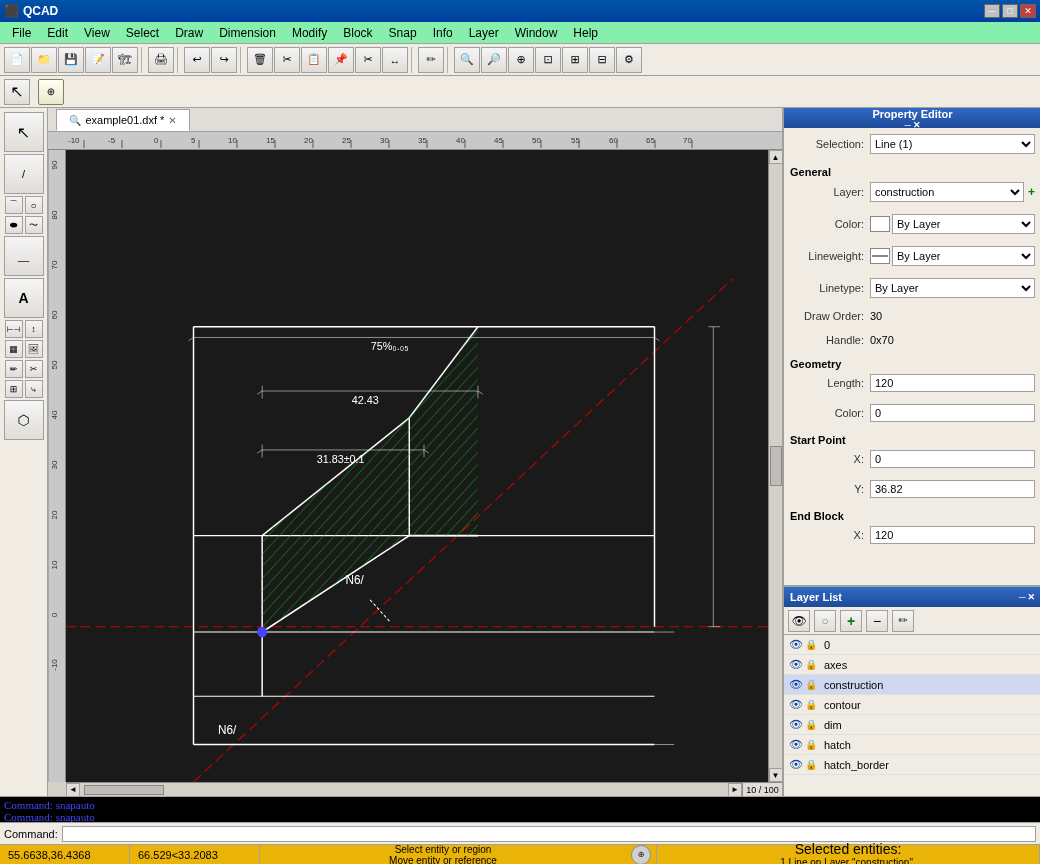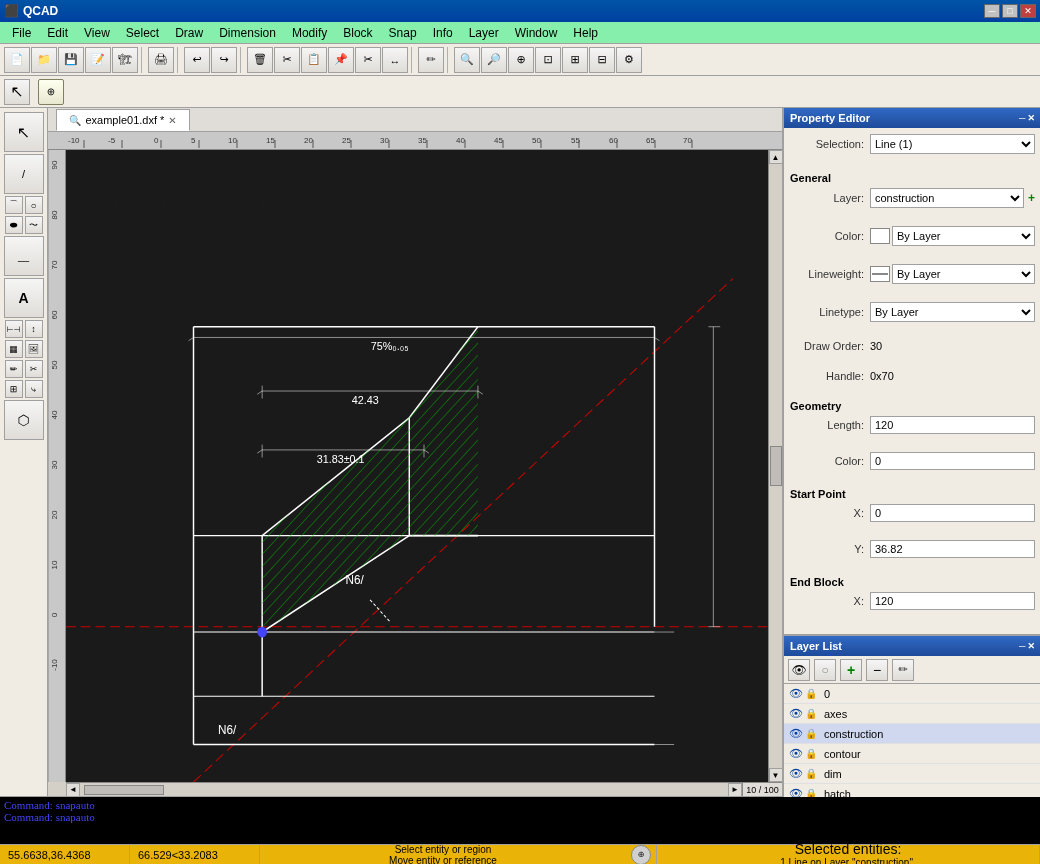--- a/index.html
+++ b/index.html
@@ -30,23 +30,23 @@
     #tab-bar { height: 24px; background: #e0ddd8; display: flex; align-items: flex-end; padding: 0 0 0 4px; }
     .tab { height: 22px; background: #f5f5f5; border: 1px solid #a0a0a0; border-bottom: none; padding: 0 12px; display: flex; align-items: center; gap: 4px; font-size: 11px; cursor: pointer; }
     .tab.active { background: #ffffff; border-bottom: 1px solid white; }
     .tab-close { font-size: 10px; color: #666; cursor: pointer; }
     #ruler-top { height: 18px; background: #c8c8c8; border-bottom: 1px solid #888; position: relative; display: flex; align-items: center; }
     #ruler-left { width: 18px; background: #c8c8c8; border-right: 1px solid #888; }
     #canvas-inner { flex: 1; background: #1a1a1a; position: relative; overflow: hidden; }
     
     
     #property-editor { width: 258px; background: #f0ece4; border-left: 1px solid #a0a0a0; display: flex; flex-direction: column; }
-    #pe-title { height: 20px; background: linear-gradient(to bottom, #316ac5, #1e4a9a); color: white; font-size: 11px; font-weight: bold; display: flex; align-items: center; justify-content: space-between; padding: 0 6px; }
+    #pe-title { height: 20px; background: linear-gradient(to bottom, #316ac5, #1e4a9a); color: white; font-size: 11px; font-weight: bold; display: flex; align-items: center; justify-content: space-between; padding: 0 6px; flex-direction: column; }
     #pe-content { padding: 6px; flex: 1; overflow-y: auto; }
-    .pe-row { display: flex; align-items: center; margin-bottom: 18px; }
+    .pe-row { display: flex; align-items: center; margin-bottom: 12px; }
     .pe-label { width: 80px; font-size: 11px; text-align: right; padding-right: 6px; color: #333; }
     .pe-value { flex: 1; font-size: 11px; }
     select.pe-select { width: 100%; font-size: 11px; height: 20px; border: 1px solid #a0a0a0; background: white; }
     .pe-input { width: 100%; font-size: 11px; height: 18px; border: 1px solid #a0a0a0; background: white; padding: 1px 4px; }
     .pe-section { font-size: 11px; font-weight: bold; margin: 6px 0 4px 0; color: #000; }
     .pe-plus { color: green; font-weight: bold; cursor: pointer; margin-left: 2px; }
     
     
     #layer-list { width: 258px; background: #f0ece4; border-left: 1px solid #a0a0a0; border-top: 1px solid #a0a0a0; max-height: 220px; }
     #ll-title { height: 20px; background: linear-gradient(to bottom, #316ac5, #1e4a9a); color: white; font-size: 11px; font-weight: bold; display: flex; align-items: center; justify-content: space-between; padding: 0 6px; }
@@ -525,20 +525,24 @@
 </div>
 
 <div id="statusbar" style="height:68px; background:#f0ece4; border-top:1px solid #a0a0a0; display:flex; flex-direction:column;">
 
   <div id="command-log" style="height:46px; background:#000; color:#4444ff; font-size:11px; padding:2px 4px; font-family:Liberation Serif, serif; overflow-y:auto;">
     <div>Command: snapauto</div>
     <div>Command: snapauto</div>
 
   </div>
 
+  <div style="height:22px; background:#f0ece4; border-top:1px solid #a0a0a0; display:flex; align-items:center; padding:0 4px;">
+    <span style="font-size:11px; margin-right:4px;">Command:</span>
+    <input type="text" style="flex: 1 1 0%; height: 16px; border: 1px solid rgb(160, 160, 160); font-size: 11px; padding: 0px 4px;">
+  </div>
 
   <div style="height:20px; background:#eab308; border-top:1px solid #a0a0a0; display:flex; align-items:center; font-size:11px;">
     <div class="status-section" style="min-width:130px;">
       <span>55.6638,36.4368</span>
     </div>
     <div class="status-section" style="min-width:130px;align-items:center;">
       <span>66.529&lt;33.2083</span>
     </div>
     <div class="status-center" style="flex:1; display:flex; flex-direction:column; align-items:center; justify-content:center; font-size:10px;">
       <span>Select entity or region</span>

